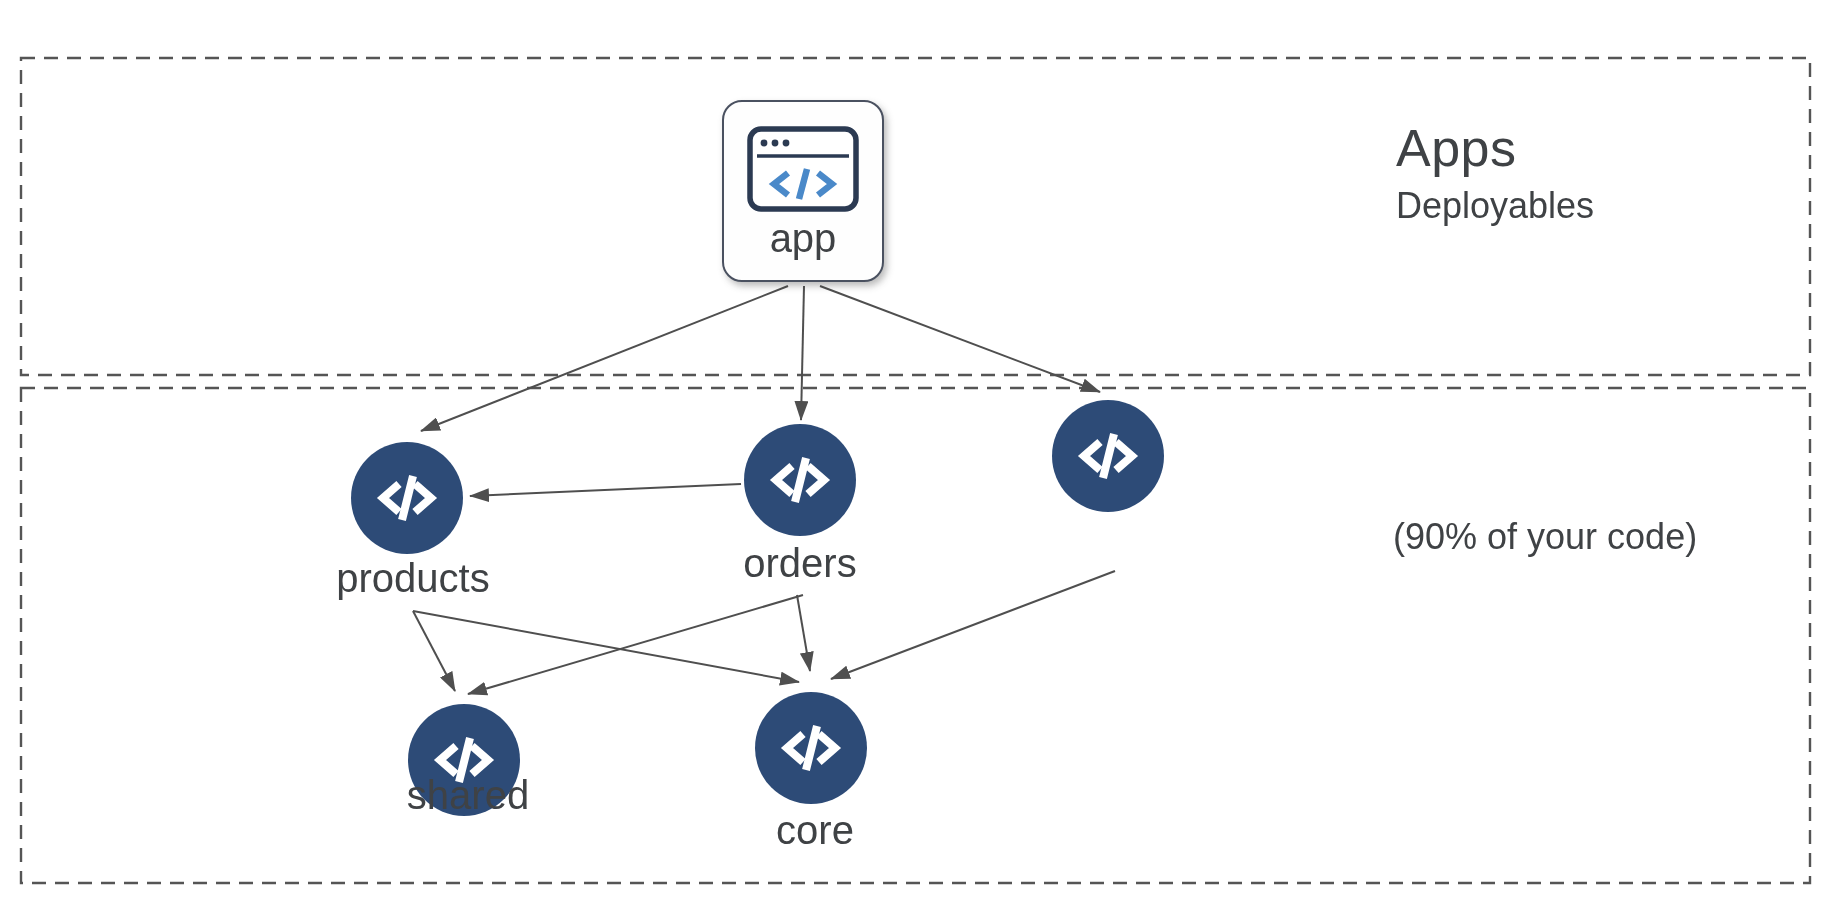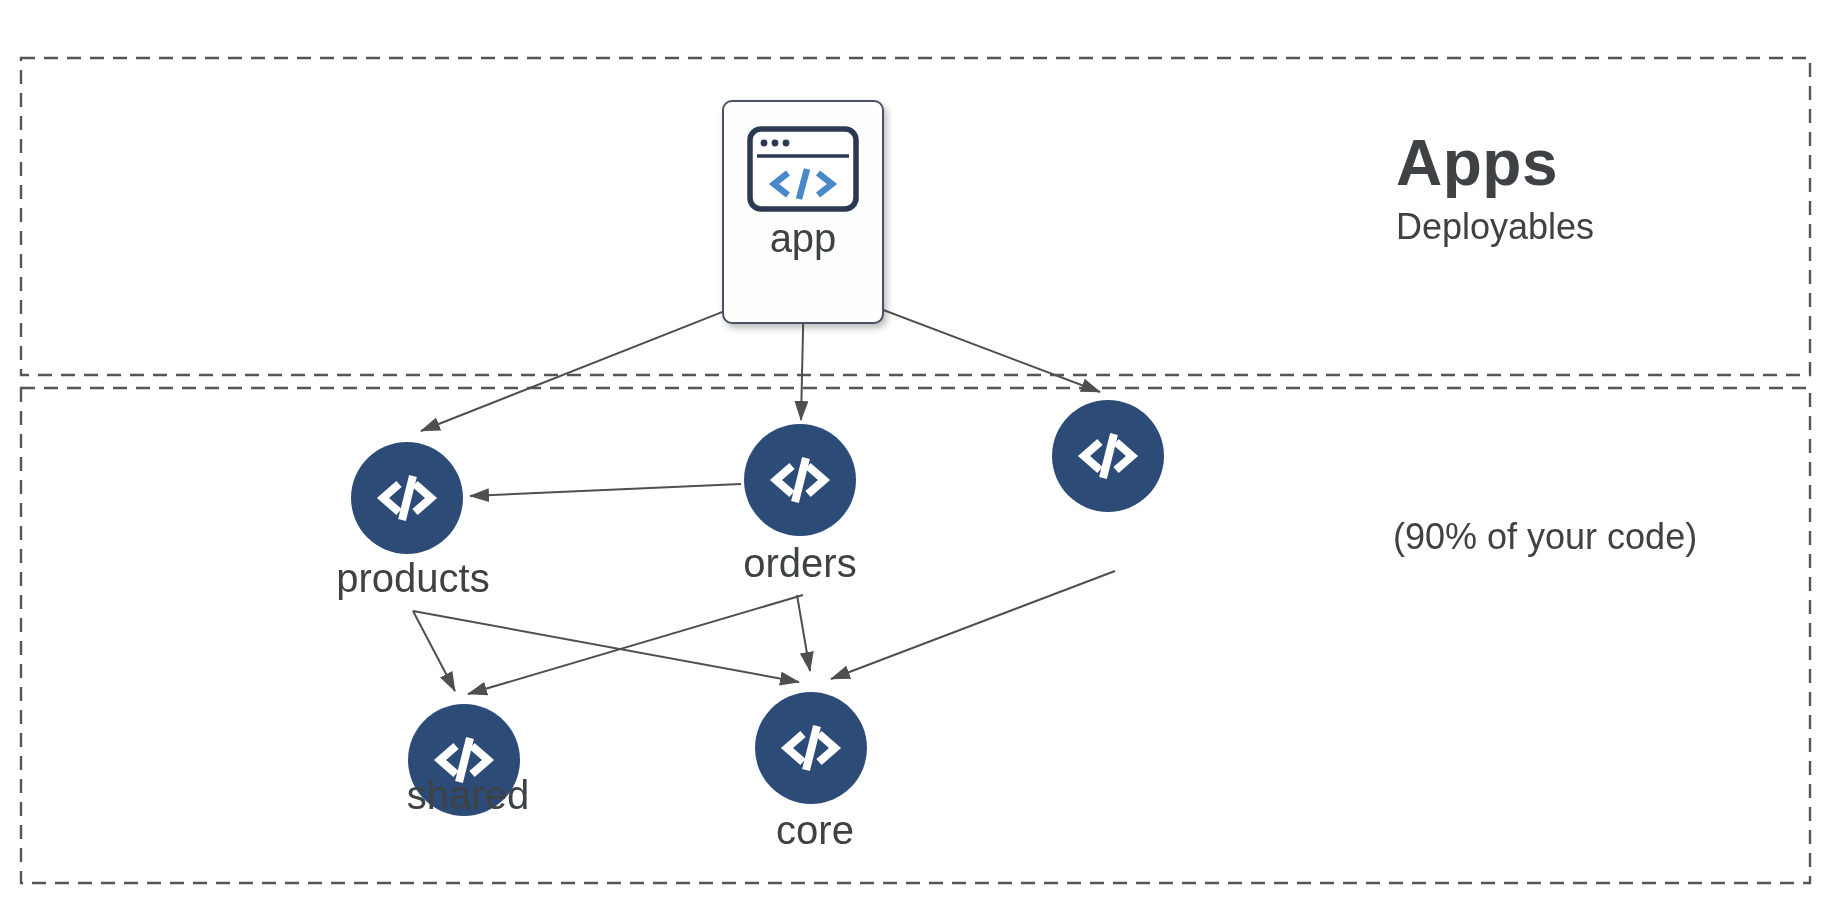--- a/index.html
+++ b/index.html
@@ -34,40 +34,39 @@
     stroke-width: 2;
     fill: none;
   }
   
   .section-label {
     position: absolute;
     color: #3f4245;
     line-height: 1.0;
   }
   .section-label .title {
-    font-size: 64px;
-    font-weight: bold;
+    font-size: 52px;
+    font-weight: normal;
     letter-spacing: 0.5px;
-    margin-top: 9px;
   }
   .section-label .subtitle {
     font-size: 36px;
     font-weight: normal;
     margin-top: 14px;
   }
   #apps-label { left: 1396px; top: 122px; }
   #libs-label { left: 1393px; top: 505px; }
   
   #node-app {
     position: absolute;
     left: 722px; top: 100px;
-    width: 162px; height: 224px;
+    width: 162px; height: 182px;
     background: #fefefe;
     border: 2px solid #4a5160;
-    border-radius: 10px;
+    border-radius: 20px;
     box-shadow: 3px 4px 7px rgba(60,60,60,0.35);
     display: flex;
     flex-direction: column;
     align-items: center;
     box-sizing: border-box;
   }
   #node-app .browser-icon { margin-top: 24px; }
   #node-app .node-label {
     position: static;
     transform: none;

